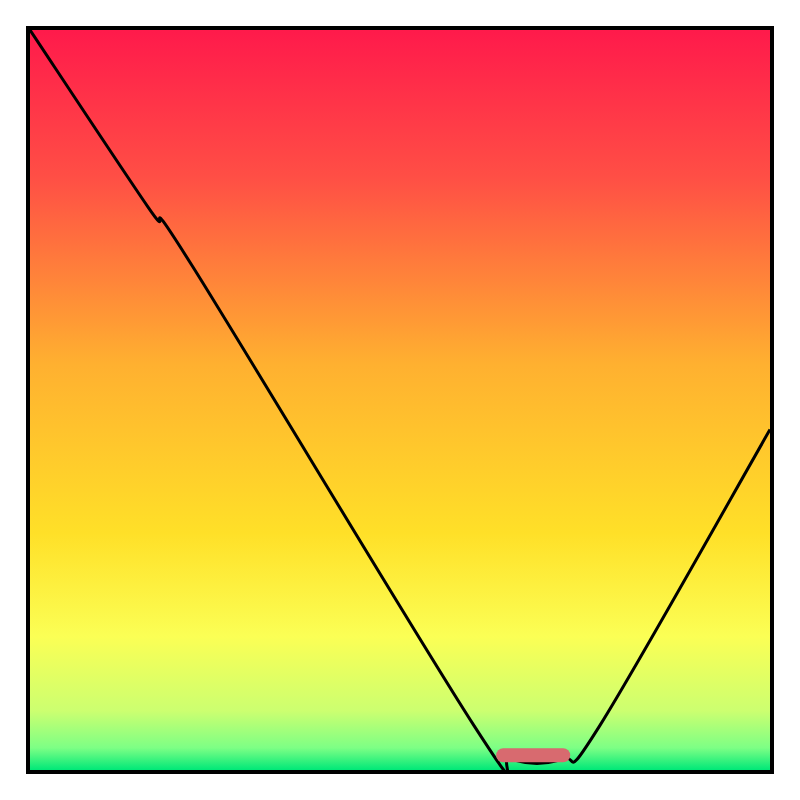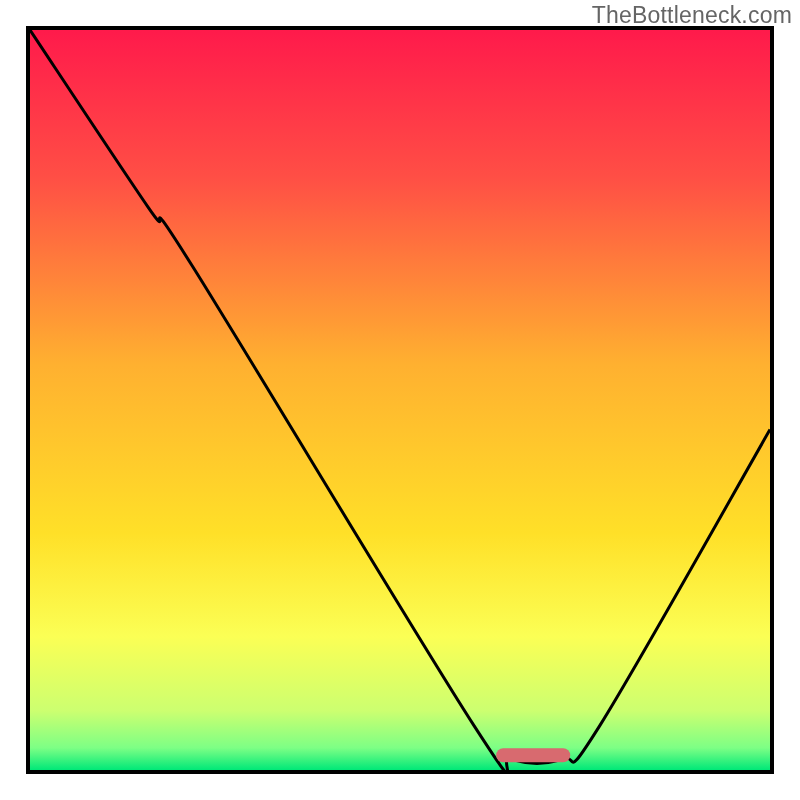--- a/index.html
+++ b/index.html
@@ -51,21 +51,20 @@
     position: absolute;
     inset: 0;
     width: 100%;
     height: 100%;
   }
 </style>
 </head>
 <body>
 
 <div class="canvas">
-  <div class="watermark">TheBottleneck.com</div>
   <div class="plot-area">
     <svg class="bg" viewBox="0 0 740 740" preserveAspectRatio="none">
       <defs>
         <linearGradient id="grad" x1="0" y1="0" x2="0" y2="1">
             <stop offset="0%" stop-color="#ff1a4b"></stop>
             <stop offset="20%" stop-color="#ff4f45"></stop>
             <stop offset="45%" stop-color="#ffb030"></stop>
             <stop offset="68%" stop-color="#ffe028"></stop>
             <stop offset="82%" stop-color="#fbff55"></stop>
             <stop offset="92%" stop-color="#ccff70"></stop>

